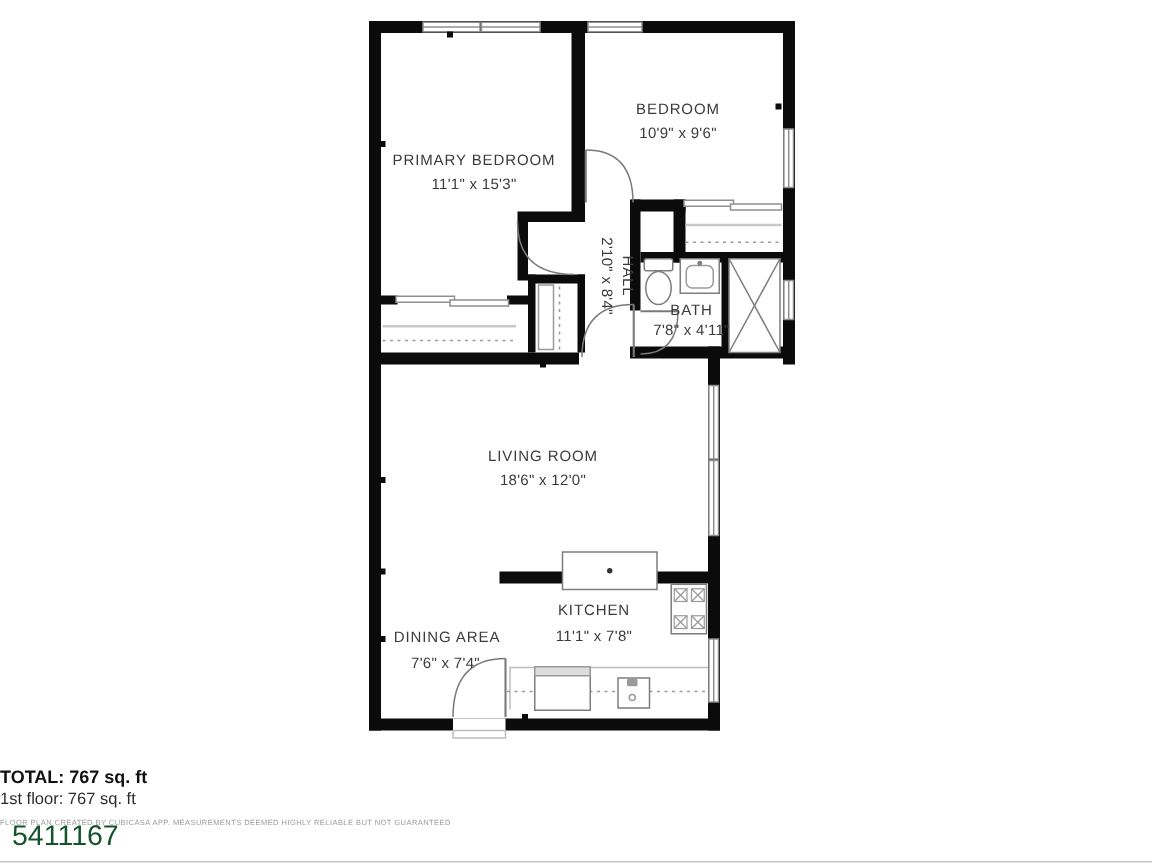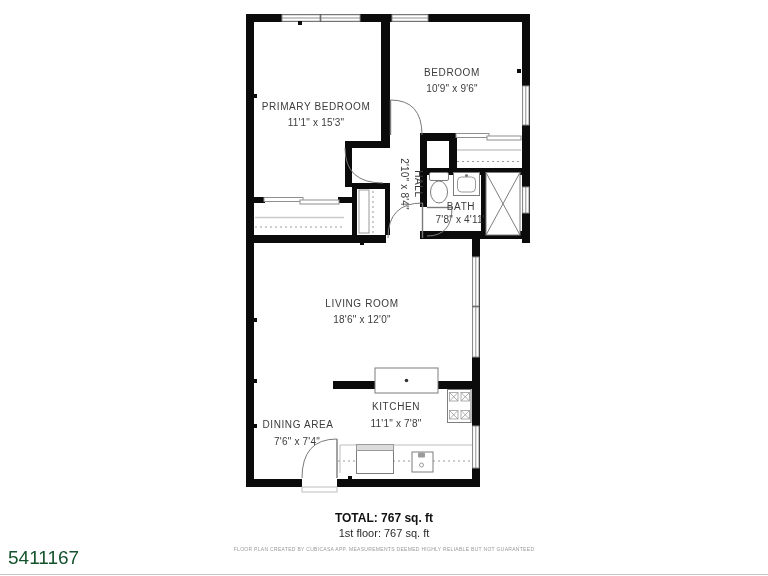--- a/index.html
+++ b/index.html
@@ -15,21 +15,21 @@
   .arc{fill:none;stroke:#7a7a7a;stroke-width:1;}
   .leaf{stroke:#7a7a7a;stroke-width:1.4;}
   .dash{stroke:#9a9a9a;stroke-width:1;stroke-dasharray:2 3;fill:none;}
   .shelf{stroke:#c9c9c9;stroke-width:1.6;}
   .counter{stroke:#bdbdbd;stroke-width:1;fill:none;}
   .tick{fill:#0b0b0b;}
   .lbl{font-family:"Liberation Sans",sans-serif;font-size:10px;fill:#3b3b3b;
        letter-spacing:.6px;text-anchor:middle;}
   .dims{font-family:"Liberation Sans",sans-serif;font-size:10px;fill:#3b3b3b;
         letter-spacing:.2px;text-anchor:middle;}
-  .summary{position:absolute;left:0;right:0;top:511px;text-align:center;color:#1c1c1c;}
+  .summary{position:absolute;left:0;right:0;top:511px;color:#1c1c1c;}
   .summary .total{font-size:12px;font-weight:bold;color:#111;}
   .summary .line{font-size:11px;margin-top:2px;color:#2b2b2b;}
   .summary .disclaimer{font-size:5px;letter-spacing:.3px;color:#9a9a9a;margin-top:7px;}
   .photo-id{position:absolute;left:8px;top:547px;font-size:19px;color:#14532d;}
   .bottom-border{position:absolute;left:0;right:0;bottom:1px;height:1px;background:#c6c6c6;}
 </style>
 </head>
 <body>
 
 <div class="stage">

